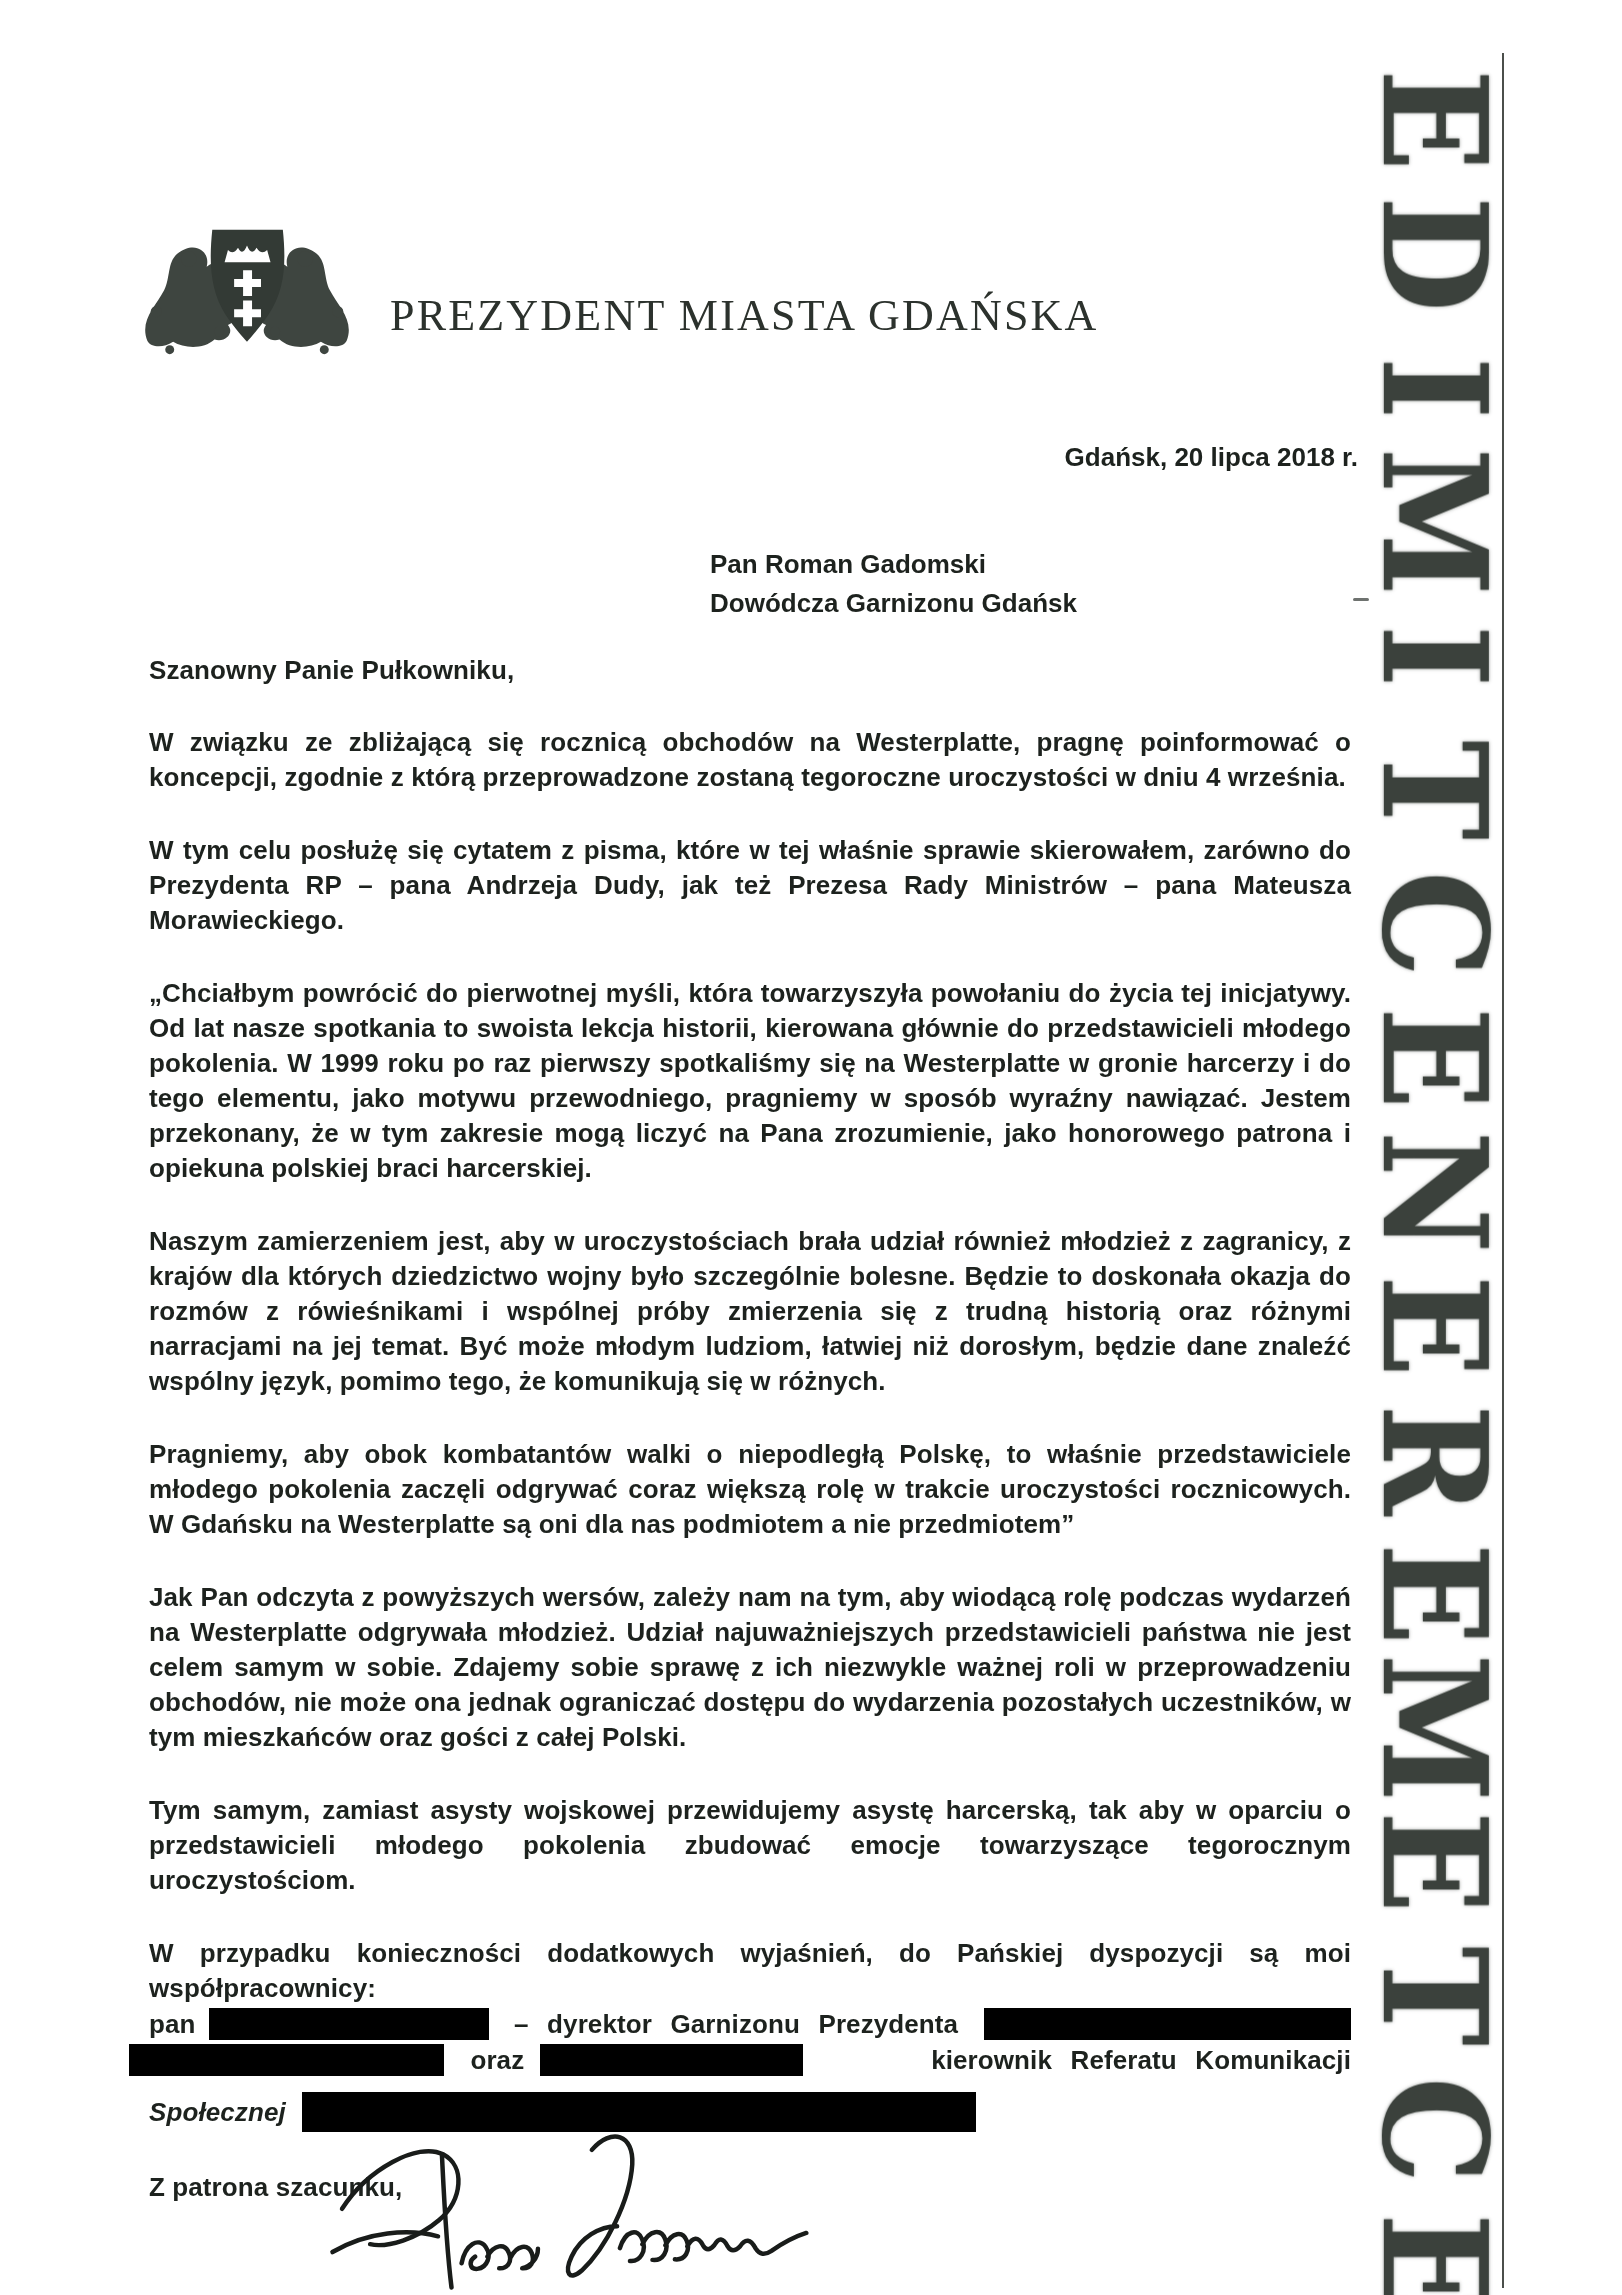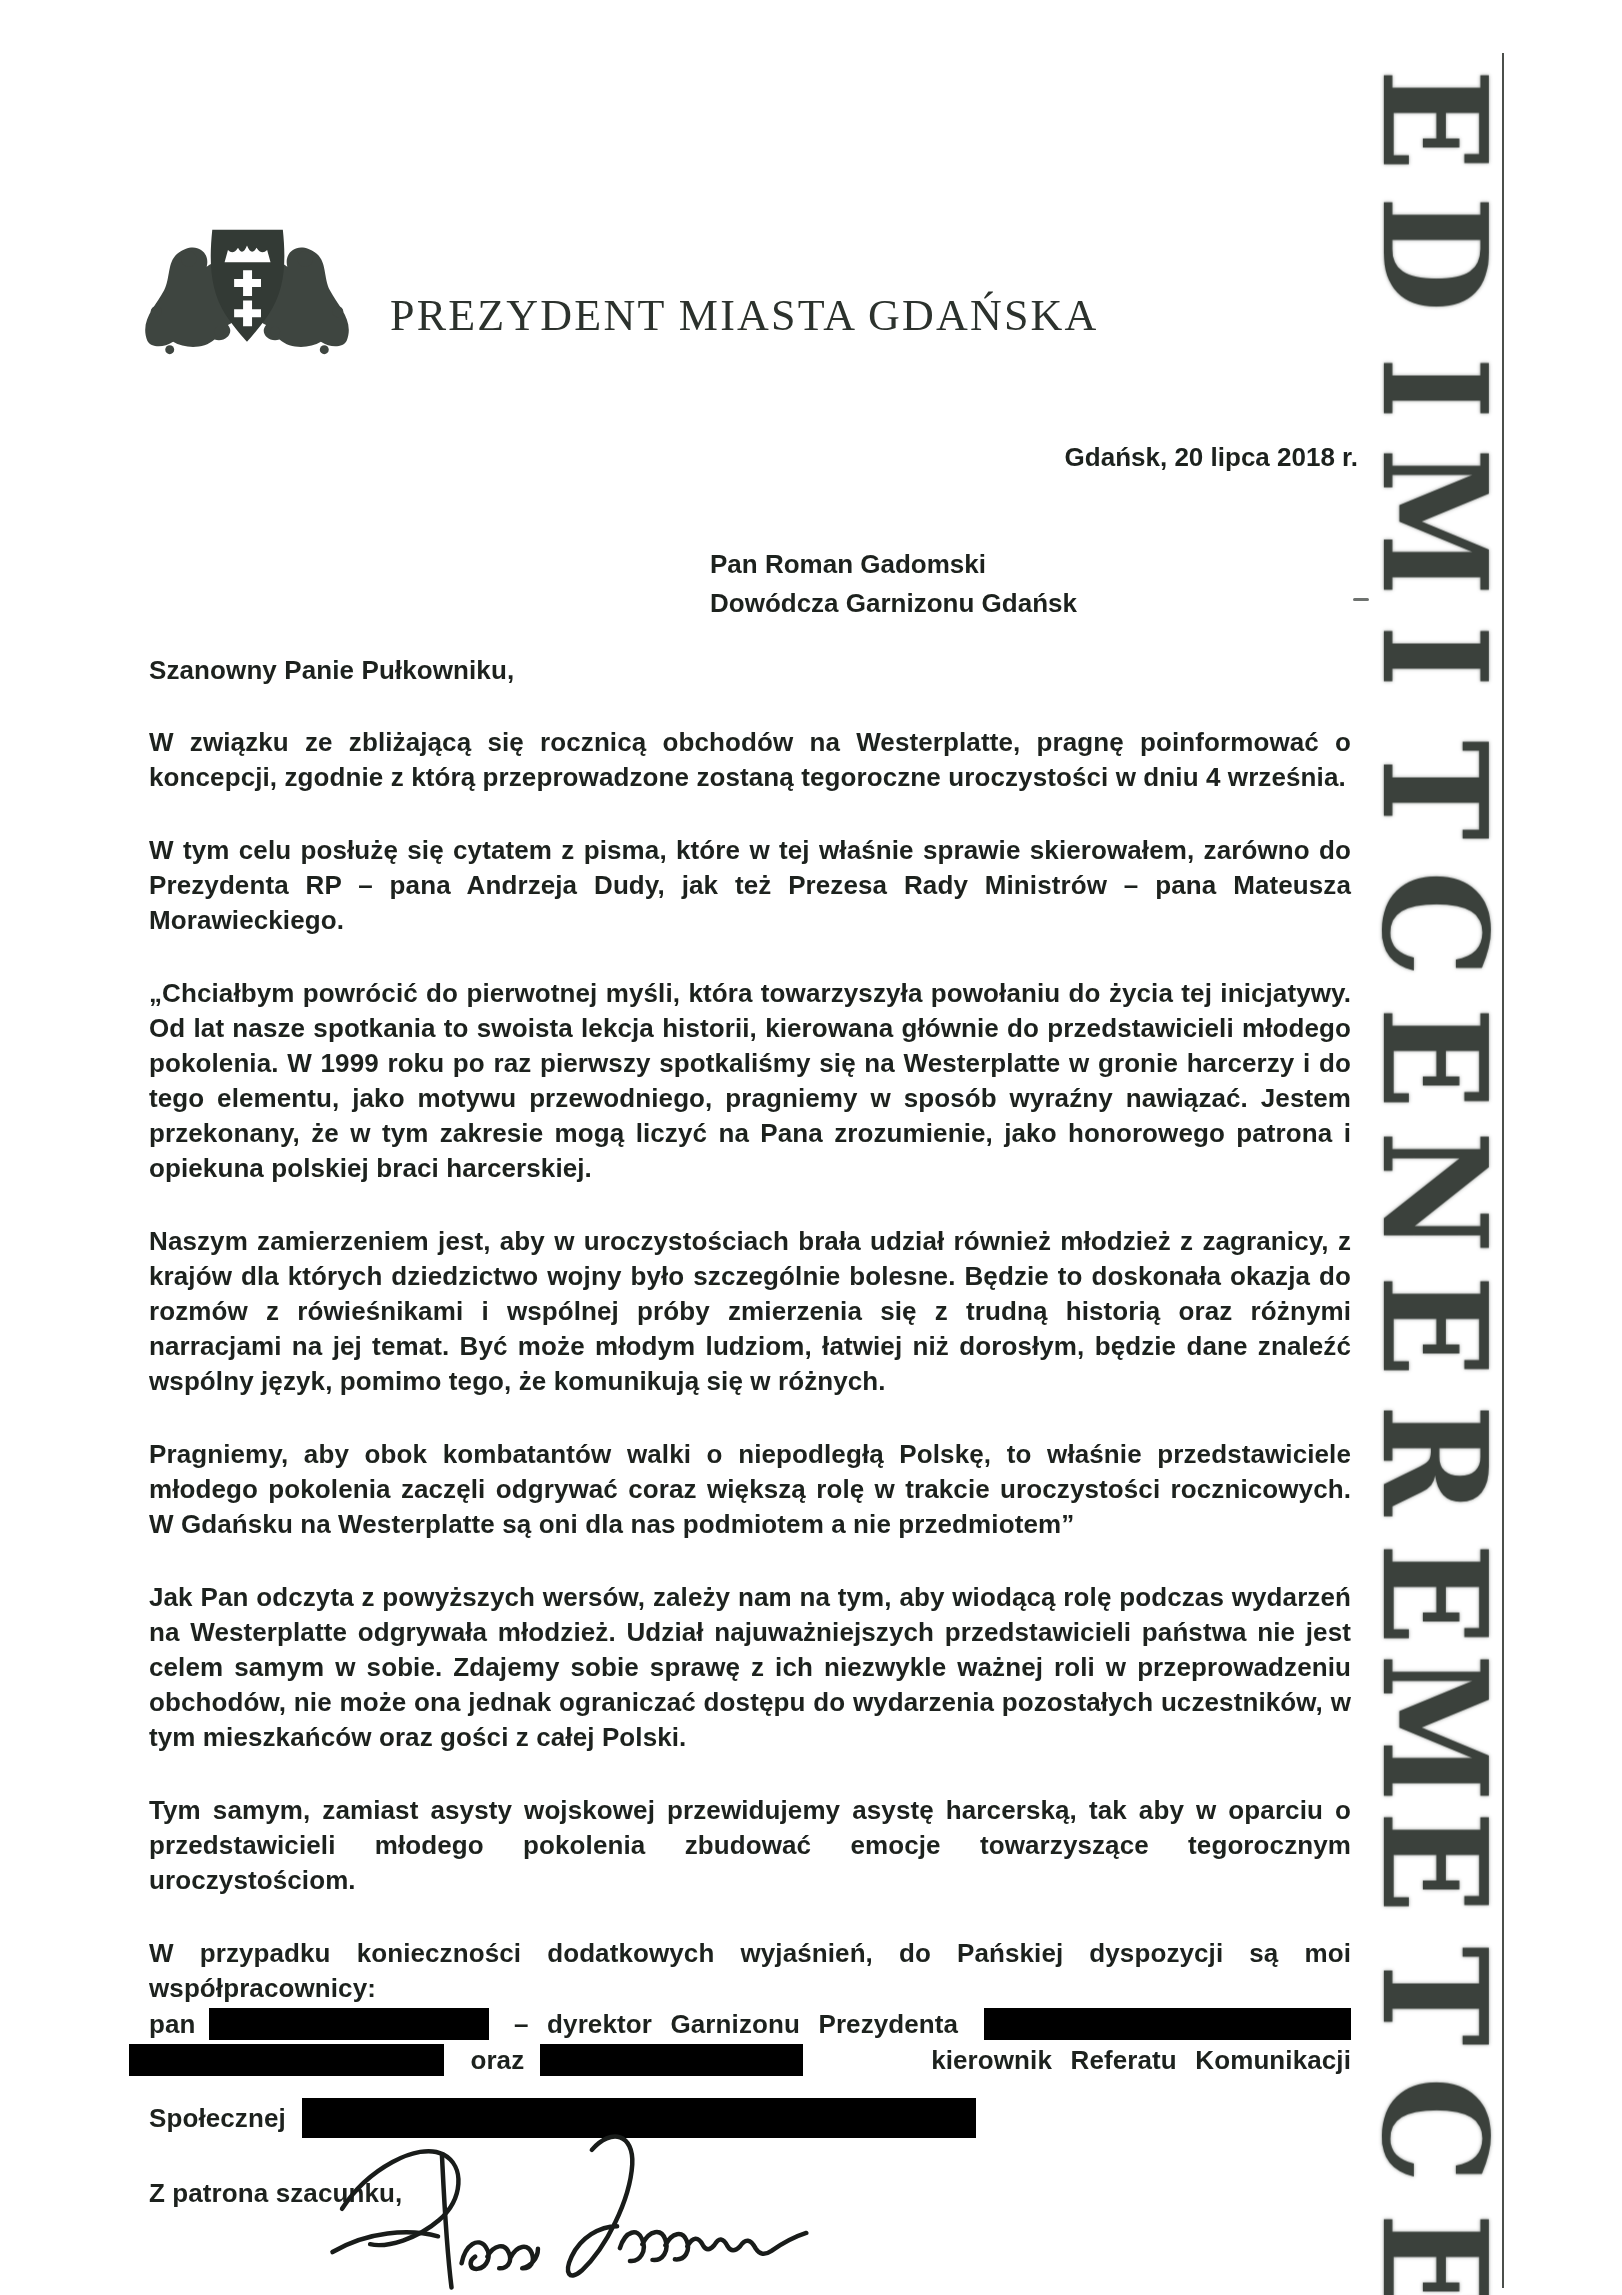--- a/index.html
+++ b/index.html
@@ -96,21 +96,21 @@
   }
   .redaction{
     background:var(--bar);height:32px;flex:0 0 auto;
   }
   .spread{word-spacing:11.2px;}
   .r1-bar1{width:280px;margin-left:13.5px;margin-right:25px;}
   .r1-bar2{margin-left:26px;flex:1 1 auto;}
   .r2-bar1{width:315px;margin-left:-19.6px;margin-right:26px;}
   .r2-bar2{width:263px;margin-left:15.7px;margin-right:19px;}
   .r2-text{flex:1 1 auto;text-align:right;}
-  .r3-row{margin-top:18px;height:44px;}
+  .r3-row{margin-top:12px;height:44px;font-style:italic;}
   .r3-bar{width:674px;height:40px;margin-left:15.7px;}
 
   .closing{margin-top:36px;}
 
   
   .signature{
     position:absolute;left:328px;top:2116px;
     width:494px;height:180px;
   }
   .signature path{

